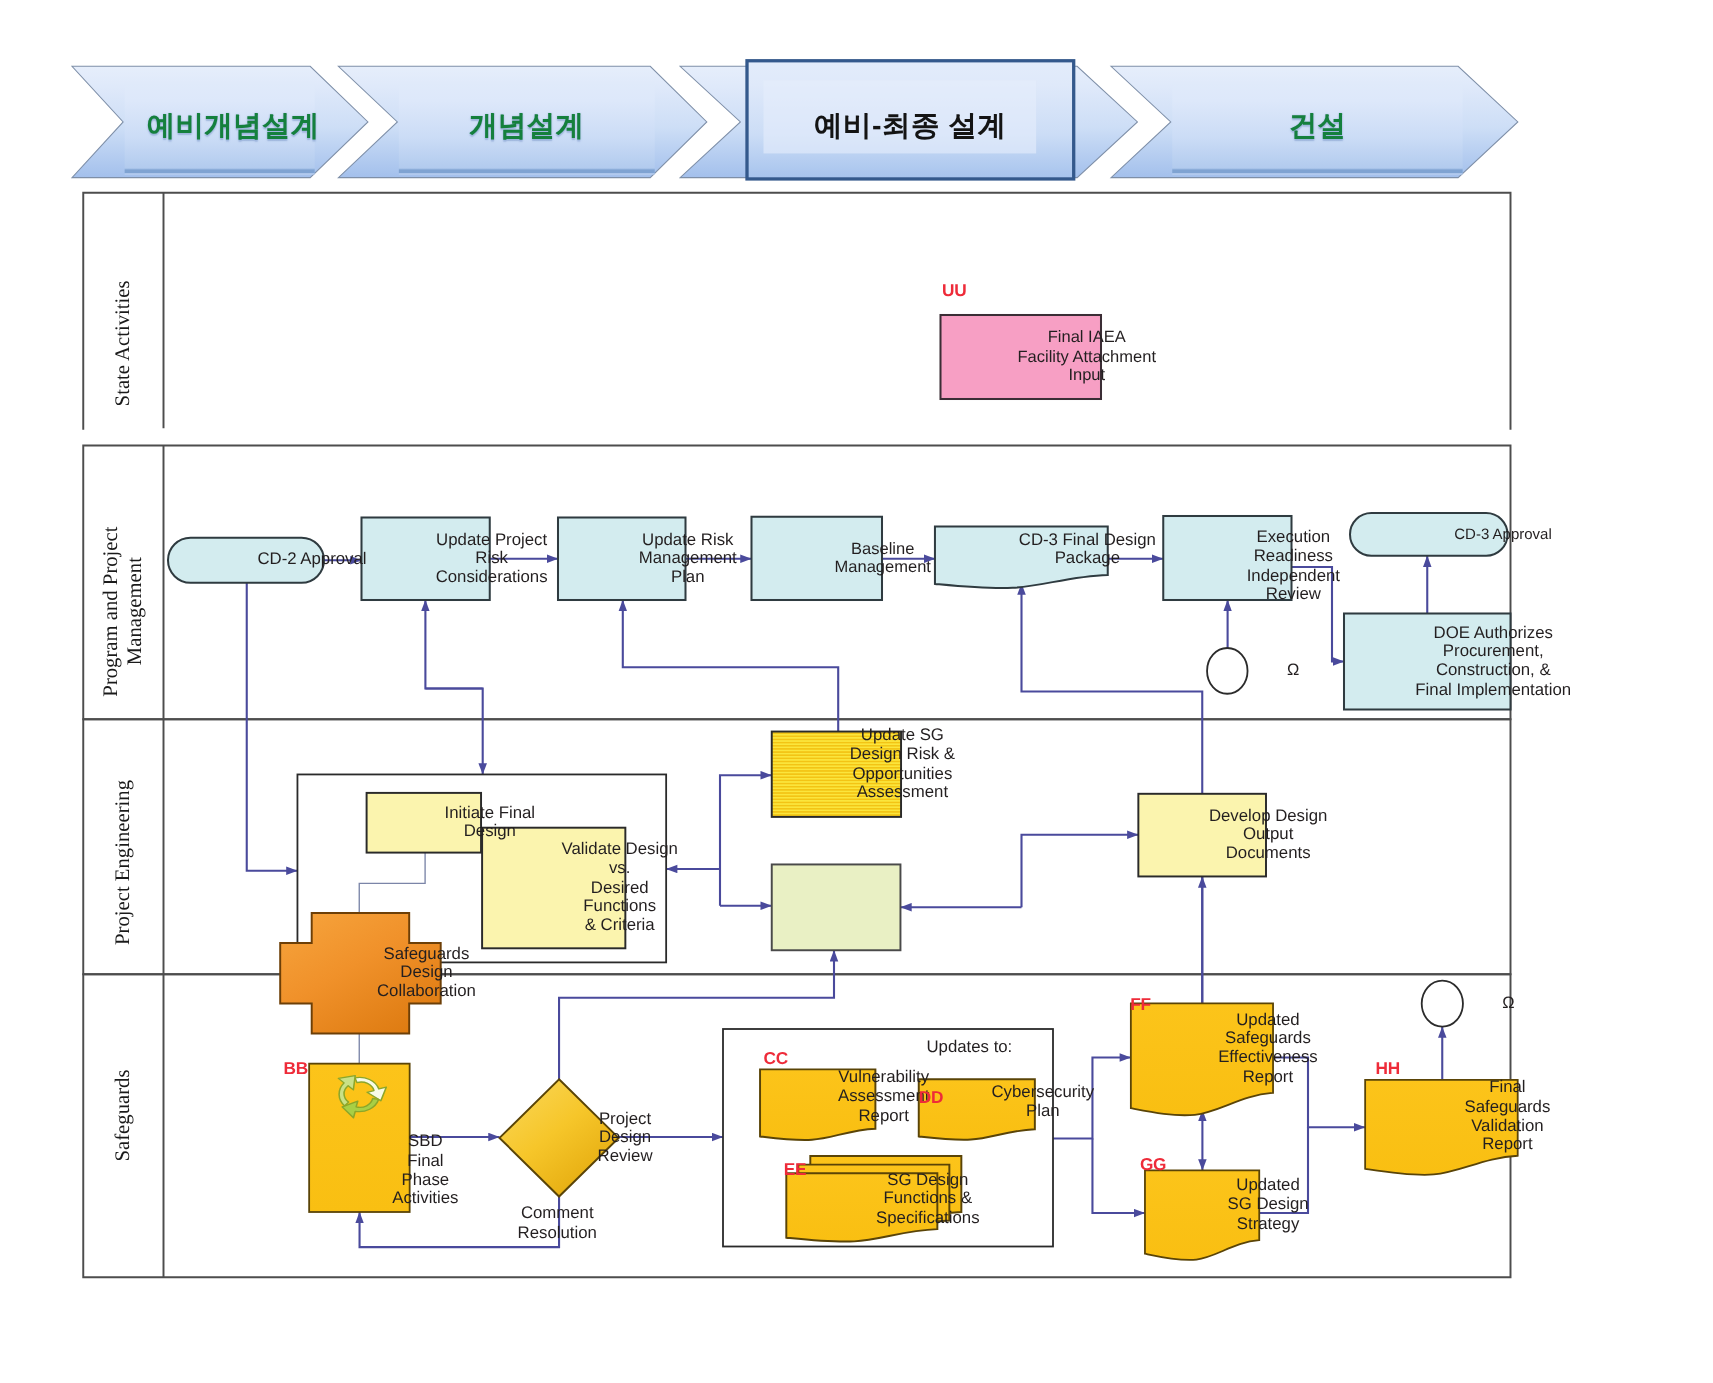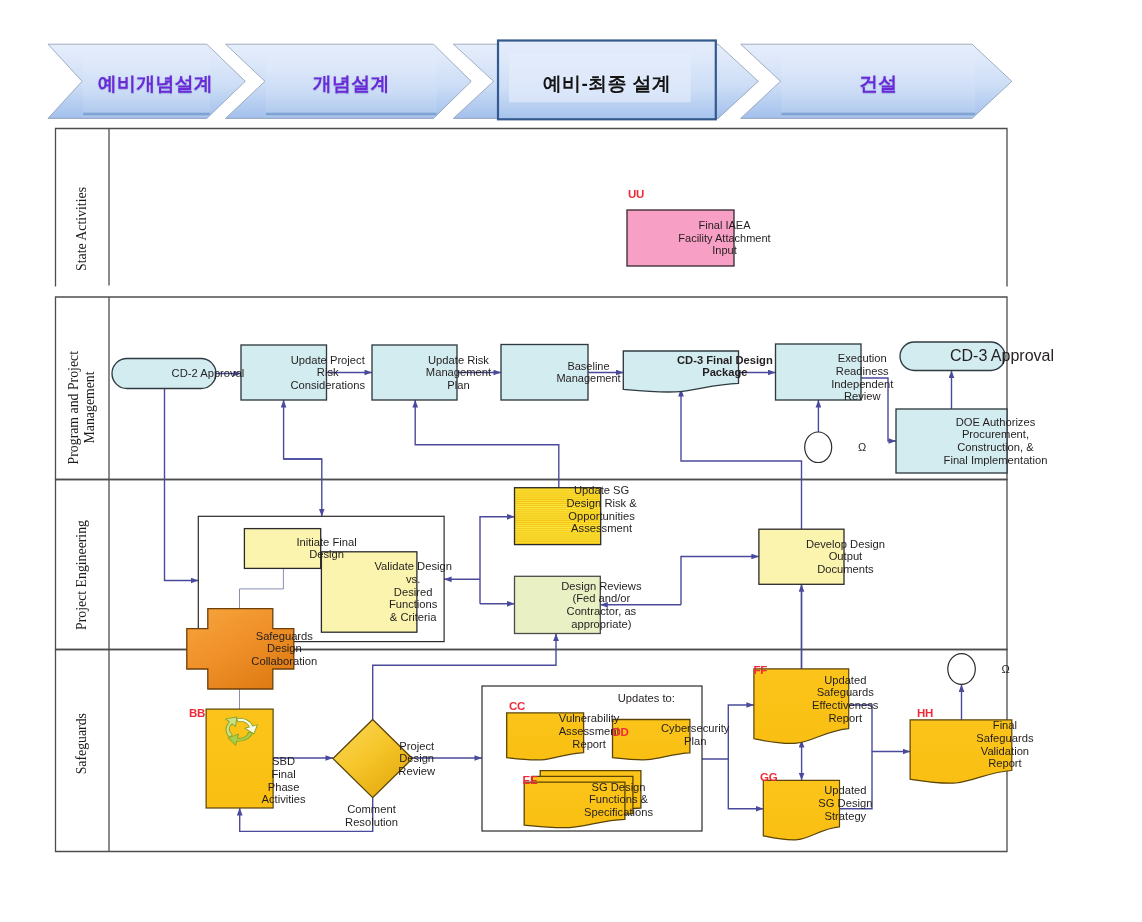--- a/index.html
+++ b/index.html
@@ -3,21 +3,21 @@
 <meta charset="utf-8">
 <title>Design Phase Process Flow</title>
 <style>
   html,body{margin:0;padding:0;background:#ffffff;}
   body{width:1142px;height:922px;overflow:hidden;position:relative;
        font-family:"Liberation Sans",sans-serif;-webkit-font-smoothing:antialiased;}
   #root{position:absolute;left:0;top:0;width:1142px;height:922px;}
   .abs{position:absolute;}
   svg{overflow:visible;}
   #phaselabels .phase-label{position:absolute;display:flex;align-items:center;
-      justify-content:center;font-size:19px;font-weight:bold;color:#6d28d9;
+      justify-content:center;font-size:19px;font-weight:bold;color:#15803d;
       text-shadow:0 0 1px rgba(150,175,215,.9),0 1px 1px rgba(120,150,200,.55);
       letter-spacing:0.2px;padding-top:2.5px;}
   #phaselabels .phase-label.active{color:#141414;text-shadow:none;font-size:19px;
       letter-spacing:0.35px;padding-top:4px;}
   #textlayer{position:absolute;left:0;top:0;width:1142px;height:922px;pointer-events:none;}
   .lane-label{position:absolute;display:flex;align-items:center;justify-content:center;}
   .lane-label span{display:block;writing-mode:vertical-rl;transform:rotate(180deg);
      font-family:"Liberation Serif",serif;font-size:13.8px;color:#1a1a1a;
      text-align:center;line-height:1.15;white-space:pre-line;}
   .nodetext{position:absolute;display:flex;align-items:center;justify-content:center;
@@ -258,31 +258,31 @@
       </div>
       <div class="nodetext" style="left: 372px; top: 345px; width: 85px; height: 55px; font-size: 11.2px;">
         <span>Update Risk
 Management
 Plan</span>
       </div>
       <div class="nodetext" style="left: 501px; top: 344.5px; width: 87px; height: 55.5px; font-size: 11px;">
         <span>Baseline
 Management</span>
       </div>
-      <div class="nodetext" style="left: 623.3px; top: 347px; width: 115.2px; height: 38.5px; font-size: 11.2px; font-weight: bold;">
+      <div class="nodetext" style="left: 623.3px; top: 347px; width: 115.2px; height: 38.5px; font-size: 11.2px;">
         <span>CD-3 Final Design
 Package</span>
       </div>
       <div class="nodetext" style="left: 775.5px; top: 344px; width: 85.5px; height: 67px; font-size: 11.2px;">
         <span>Execution
 Readiness
 Independent
 Review</span>
       </div>
-      <div class="nodetext" style="left: 900px; top: 342px; width: 116px; height: 28.5px; font-size: 16px;">
+      <div class="nodetext" style="left: 900px; top: 342px; width: 116px; height: 28.5px; font-size: 10px;">
         <span>CD-3 Approval</span>
       </div>
       <div class="nodetext" style="left: 896px; top: 409px; width: 111px; height: 64px; font-size: 11.2px;">
         <span>DOE Authorizes
 Procurement,
 Construction, &amp;
 Final Implementation</span>
       </div>
       <div class="nodetext" style="left: 804.7px; top: 432px; width: 27px; height: 30.5px; font-size: 11px;">
         <span>Ω</span>
@@ -297,26 +297,20 @@
 Desired
 Functions
 &amp; Criteria</span>
       </div>
       <div class="nodetext" style="left: 514.5px; top: 487.7px; width: 86.2px; height: 44px; font-size: 11.2px;">
         <span>Update SG
 Design Risk &amp;
 Opportunities
 Assessment</span>
       </div>
-      <div class="nodetext" style="left: 514.5px; top: 576.3px; width: 85.8px; height: 57.2px; font-size: 11.2px;">
-        <span>Design Reviews
-(Fed and/or
-Contractor, as
-appropriate)</span>
-      </div>
       <div class="nodetext" style="left: 758.9px; top: 529.2px; width: 85.1px; height: 55.1px; font-size: 11.2px;">
         <span>Develop Design
 Output
 Documents</span>
       </div>
       <div class="nodetext" style="left: 186.8px; top: 608.6px; width: 107px; height: 80.4px; font-size: 11.2px;">
         <span>Safeguards
 Design
 Collaboration</span>
       </div>

